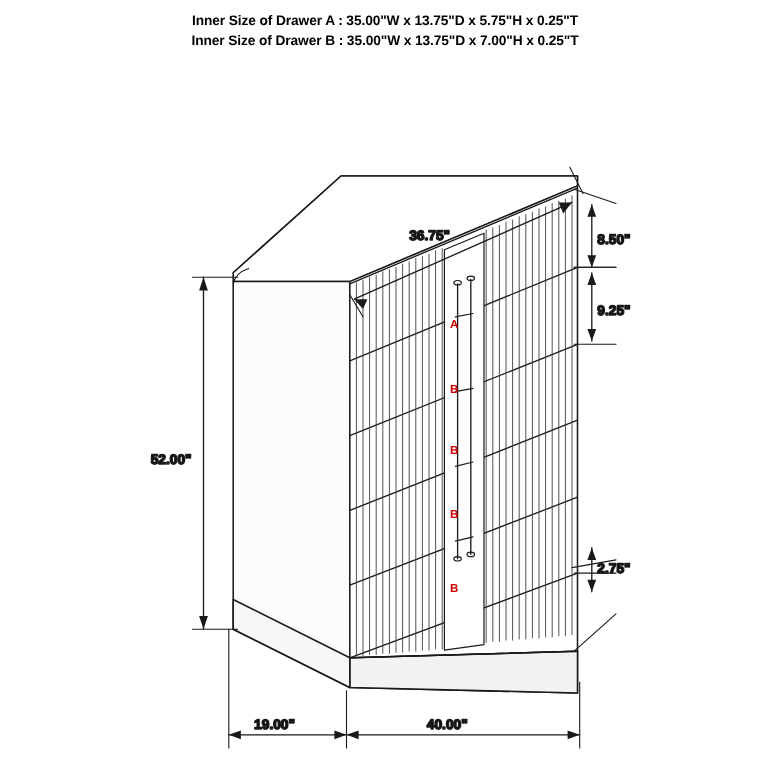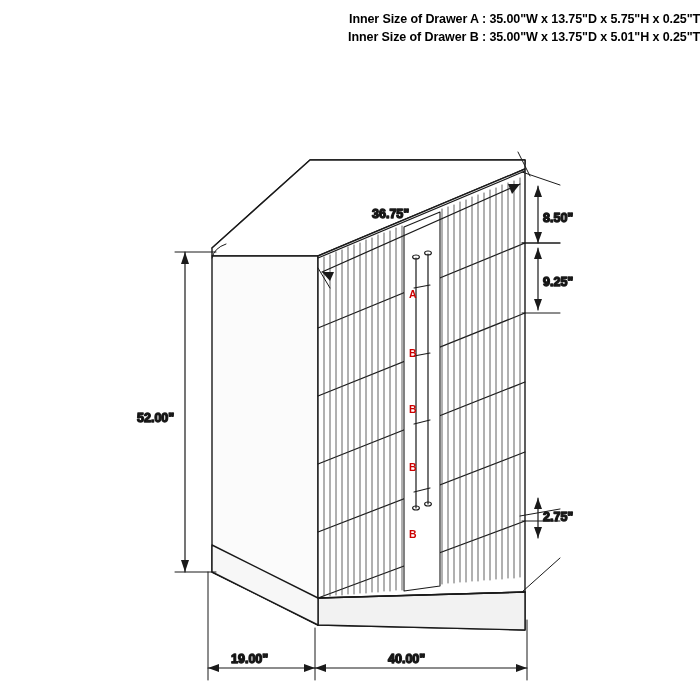--- a/index.html
+++ b/index.html
@@ -18,21 +18,21 @@
   #stage {
     position: relative;
     width: 700px;
     height: 700px;
   }
   .header {
     position: absolute;
     top: 10px;
     left: 0;
     width: 700px;
-    text-align: right;
+    text-align: center;
     font-size: 12.5px;
     font-weight: bold;
     line-height: 18px;
     letter-spacing: -0.1px;
   }
   .header div {
     white-space: nowrap;
   }
   svg {
     position: absolute;
@@ -52,21 +52,21 @@
     fill: #cc0000;
   }
 </style>
 </head>
 <body>
 
 <div id="stage">
 
   <div class="header">
     <div>Inner Size of Drawer A : 35.00"W x 13.75"D x 5.75"H x 0.25"T</div>
-    <div>Inner Size of Drawer B : 35.00"W x 13.75"D x 5.01"H x 0.25"T</div>
+    <div>Inner Size of Drawer B : 35.00"W x 13.75"D x 7.00"H x 0.25"T</div>
   </div>
 
   <svg width="700" height="700" viewBox="0 0 700 700">
     <g fill="none" stroke="#1a1a1a" stroke-width="1.4" stroke-linejoin="round" stroke-linecap="round">
 
       <g>
         <path d="M212 248 L310 160 L525 160 L525 164 L315 252 Z" fill="#ffffff"></path>
         <path d="M212 248 L310 160 L525 160 L525 169 L318 256 L212 256 Z" fill="#ffffff"></path>
       </g>
 

